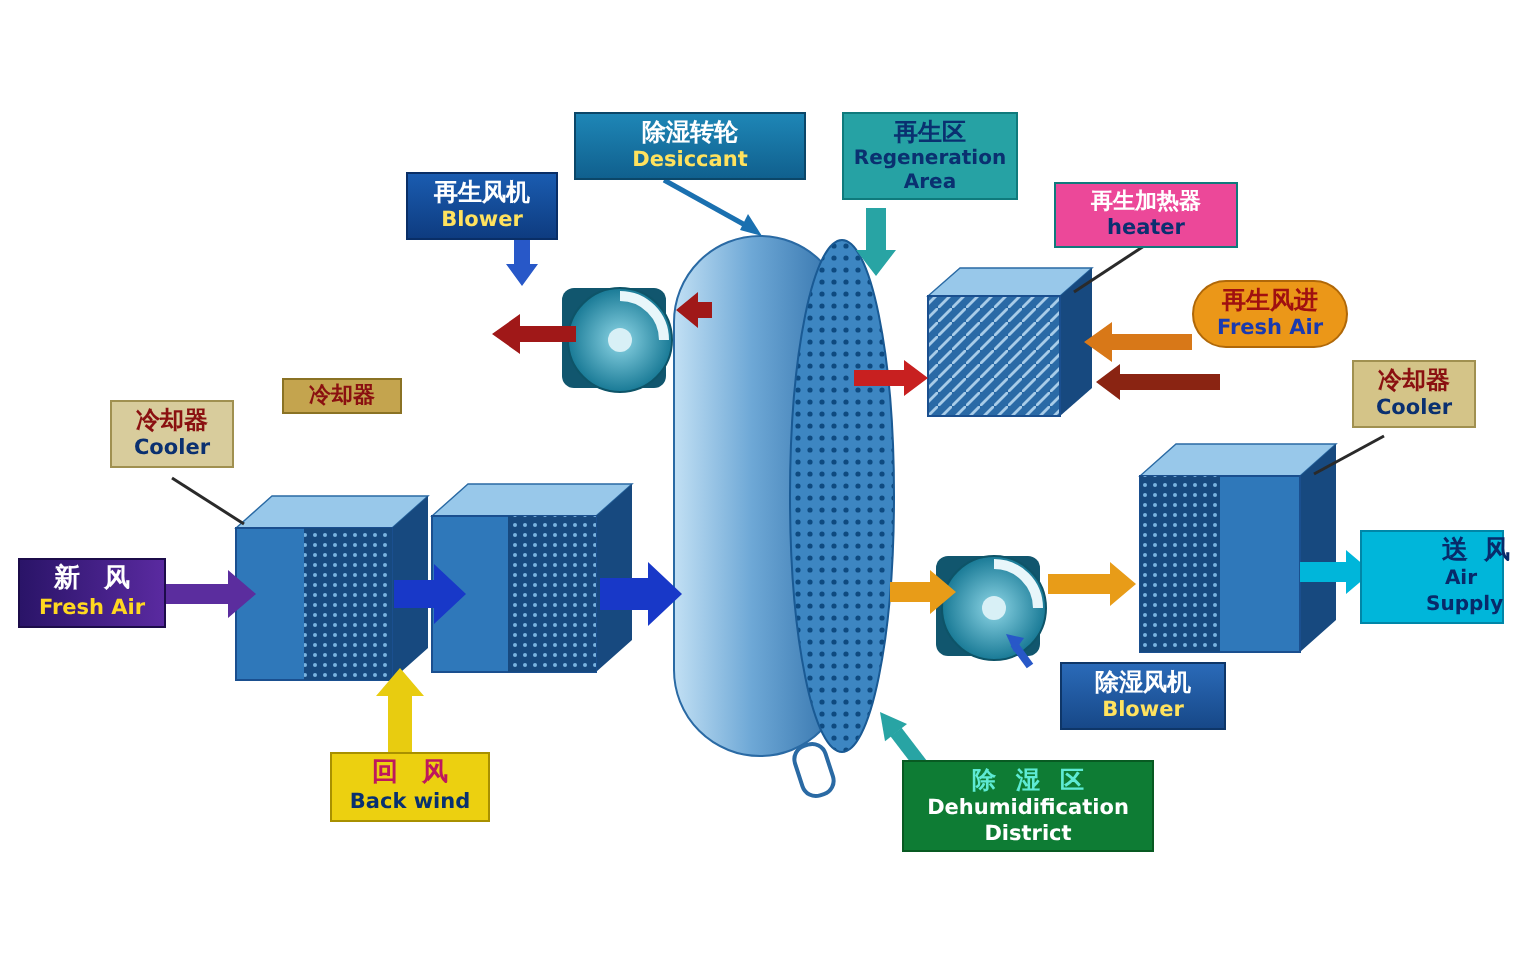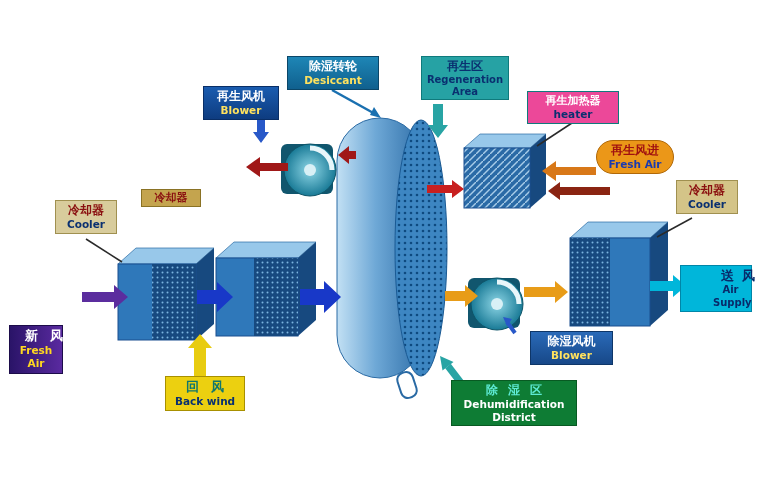--- a/index.html
+++ b/index.html
@@ -41,21 +41,21 @@
   .c-rfresh .zh{color:#a01010;} .c-rfresh .en{color:#1a3ab0;}
 
   .c-coolr{background:#d4c488;border:1px solid #a09050;}
   .c-coolr .zh{color:#8a1010;} .c-coolr .en{color:#0a3070;}
 
   .c-supply{background:#00b6da;border:1px solid #0086a8;}
   .c-supply .zh{color:#082a6a;font-size:13px;letter-spacing:8px;text-indent:8px;}
   .c-supply .en{color:#082a6a;font-size:10px;}
 
   .c-back{background:#ecd010;border:1px solid #a89000;}
-  .c-back .zh{color:#0f766e;font-size:13px;letter-spacing:12px;text-indent:12px;}
+  .c-back .zh{color:#be185d;font-size:13px;letter-spacing:12px;text-indent:12px;}
   .c-back .en{color:#083070;}
 
   .c-dblower{background:linear-gradient(#2a6ab8,#174888);border:1px solid #0e3668;}
   .c-dblower .zh{color:#ffffff;} .c-dblower .en{color:#ffe25e;}
 
   .c-darea{background:#0e7c34;border:1px solid #085a22;}
   .c-darea .zh{color:#5eead4;letter-spacing:10px;text-indent:10px;font-family:Liberation Serif, serif;}
   .c-darea .en{color:#ffffff;font-weight:bold;font-size:10.5px;line-height:1.2;}
 
   
@@ -168,21 +168,21 @@
 
     <line x1="86" y1="239" x2="122" y2="262" stroke="#2a2a2a" stroke-width="1.5"></line>
     <line x1="572" y1="123" x2="537" y2="146" stroke="#2a2a2a" stroke-width="1.5"></line>
     <line x1="692" y1="218" x2="657" y2="237" stroke="#2a2a2a" stroke-width="1.5"></line>
     <g>
       <line x1="332" y1="90" x2="377" y2="115" stroke="#1a70b0" stroke-width="2.5"></line>
       <polygon points="381,118 370,115 374,107" fill="#1a70b0"></polygon>
     </g>
   </svg>
 
-  <div class="box c-desic" style="left:287px;top:56px;width:92px;">
+  <div class="box c-desic" style="left:287px;top:56px;width:116px;">
     <div class="zh">除湿转轮</div>
     <div class="en">Desiccant</div>
   </div>
 
   <div class="box c-rblower" style="left:203px;top:86px;width:76px;">
     <div class="zh">再生风机</div>
     <div class="en">Blower</div>
   </div>
 
   <div class="box c-rarea" style="left:421px;top:56px;width:88px;">
@@ -198,21 +198,21 @@
 
   <div class="box c-coolsm" style="left:141px;top:189px;width:60px;">
     <div class="zh">冷却器</div>
   </div>
 
   <div class="box c-cooll" style="left:55px;top:200px;width:62px;">
     <div class="zh">冷却器</div>
     <div class="en">Cooler</div>
   </div>
 
-  <div class="box c-fresh" style="left:9px;top:279px;width:54px;margin-top:46px;">
+  <div class="box c-fresh" style="left:9px;top:279px;width:74px;">
     <div class="zh">新风</div>
     <div class="en">Fresh Air</div>
   </div>
 
   <div class="box c-rfresh" style="left:596px;top:140px;width:78px;border-radius:17px;">
     <div class="zh">再生风进</div>
     <div class="en">Fresh Air</div>
   </div>
 
   <div class="box c-coolr" style="left:676px;top:180px;width:62px;">

